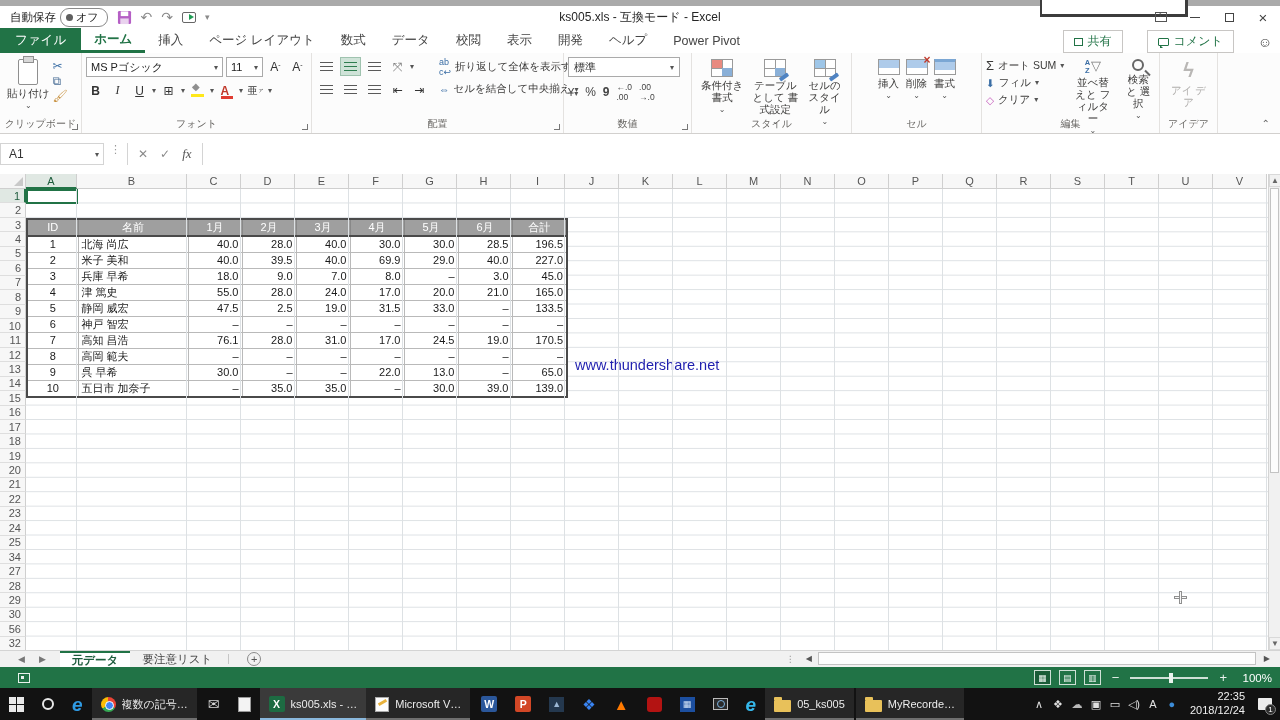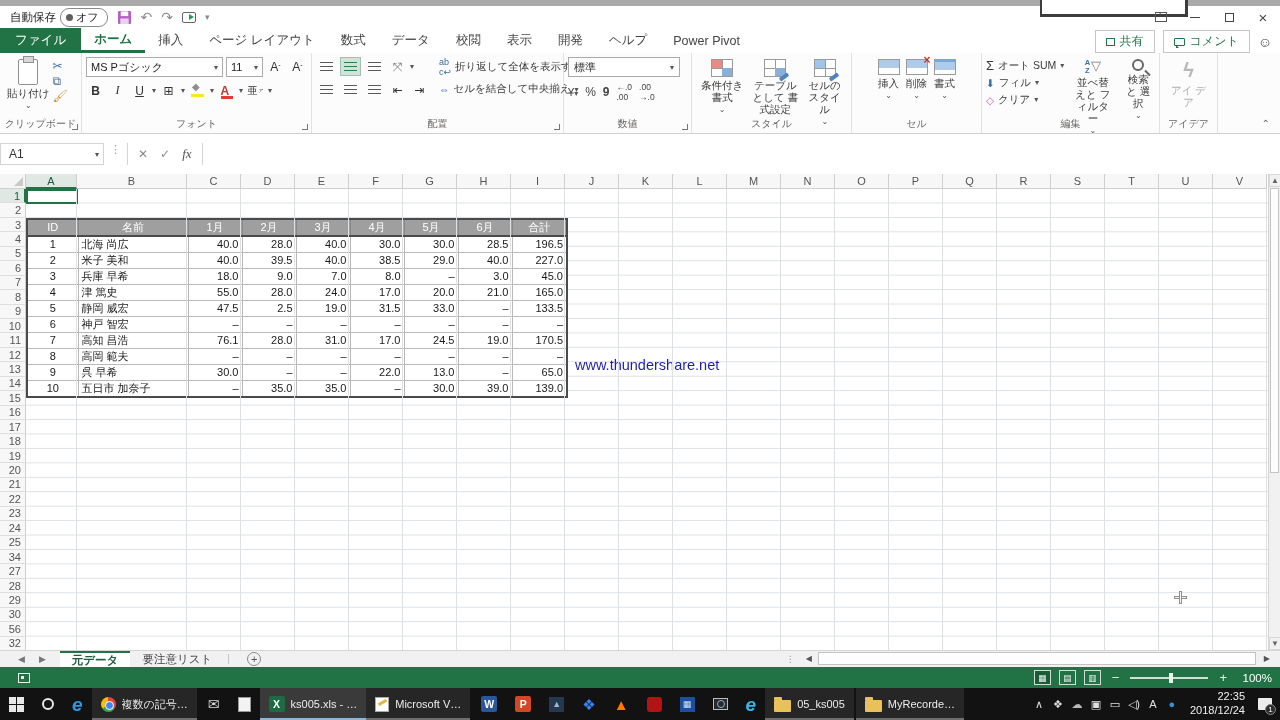--- a/index.html
+++ b/index.html
@@ -28,21 +28,21 @@
   .ic-restore::before { content:""; position:absolute; left:2px; top:-3px; width:9px; height:9px; border:1px solid #444; z-index:-1; }
 
   
   .tabsrow { position:absolute; left:0; top:28px; width:1280px; height:25px; background:#fff; display:flex; align-items:stretch; }
   .rtab { padding:0 13px; display:flex; align-items:center; font-size:12.5px; color:#444; }
   .rtab.file { background:#217346; color:#fff; padding:0 15px; }
   .rtab.active { color:#217346; font-weight:bold; border-bottom:3px solid #217346; }
   .tellme { display:flex; align-items:center; gap:6px; color:#5f5d5b; margin-left:14px; font-size:12px; }
   .mag { width:9px; height:9px; border:1.5px solid #666; border-radius:50%; position:relative; display:inline-block; }
   .mag::after { content:""; position:absolute; left:8px; top:8px; width:5px; height:1.5px; background:#666; transform:rotate(45deg); }
-  .trow-right { position:absolute; right:8px; top:30px; display:flex; align-items:center; gap:8px; }
+  .trow-right { position:absolute; right:8px; top:30px; display:flex; align-items:center; gap:24px; }
   .chromebtn { border:1px solid #c8c6c4; padding:2px 10px; display:flex; align-items:center; gap:5px; font-size:12px; color:#217346; background:#fff; }
   .sharearrow { width:9px; height:8px; border:1px solid #217346; position:relative; }
   .bubble { width:11px; height:8px; border:1px solid #217346; border-radius:1px; position:relative; }
   .bubble::after { content:""; position:absolute; left:1px; bottom:-3px; border-left:3px solid #217346; border-top:3px solid transparent; }
   .smiley { color:#333; font-size:14px; }
 
   
   .ribbon { position:absolute; left:0; top:53px; width:1280px; height:81px; background:#fcfcfc; border-bottom:1px solid #d2d0ce; display:flex; }
   .rgroup { position:relative; height:100%; border-right:1px solid #e4e2e0; padding:4px 4px 16px 4px; }
   .rglabel { position:absolute; left:0; right:0; bottom:2px; text-align:center; font-size:10px; color:#696764; }
@@ -202,20 +202,21 @@
       <svg width="15" height="15" viewBox="0 0 16 16">
           <rect x="1" y="1" width="14" height="14" rx="1.5" fill="#b55fc5"></rect>
           <rect x="4" y="1.5" width="8" height="5" fill="#fff"></rect>
           <rect x="3.5" y="9" width="9" height="6" fill="#e9d2ee"></rect>
         </svg>
       <span class="qicon">↶</span>
       <span class="qicon">↷</span>
       <span class="qmon"></span>
       <span class="qicon" style="font-size:9px">▾</span>
     </div>
+    <div class="tb-title">ks005.xls  -  互換モード  -  Excel</div>
   </div>
   <div class="overlaybox"></div>
   <div class="wincontrols">
     <div class="winbtn">
         <span class="ic-ribbondisp"></span>
       </div>
     <div class="winbtn">
         <span class="ic-min"></span>
       </div>
     <div class="winbtn">
@@ -569,21 +570,21 @@
               <td class="c-num">30.0</td>
               <td class="c-num">28.5</td>
               <td class="c-num">196.5</td>
             </tr>
             <tr>
               <td class="c-id">2</td>
               <td class="c-name">米子 美和</td>
               <td class="c-num">40.0</td>
               <td class="c-num">39.5</td>
               <td class="c-num">40.0</td>
-              <td class="c-num">38.5</td>
+              <td class="c-num">69.9</td>
               <td class="c-num">29.0</td>
               <td class="c-num">40.0</td>
               <td class="c-num">227.0</td>
             </tr>
             <tr>
               <td class="c-id">3</td>
               <td class="c-name">兵庫 早希</td>
               <td class="c-num">18.0</td>
               <td class="c-num">9.0</td>
               <td class="c-num">7.0</td>

